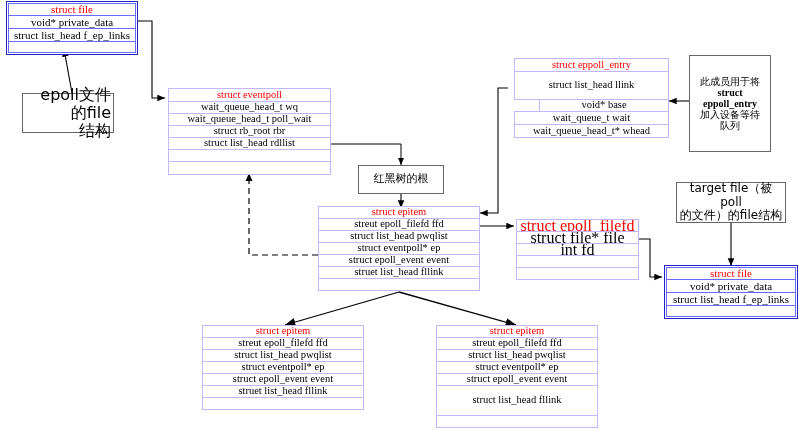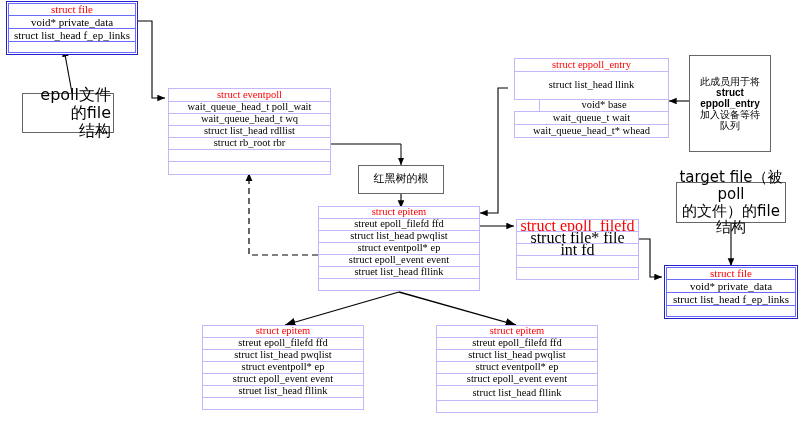--- a/index.html
+++ b/index.html
@@ -32,21 +32,21 @@
   
   .note{
     position:absolute;box-sizing:border-box;
     border:1px solid #666;background:#fff;
     text-align:center;line-height:1.12;
     display:flex;align-items:center;justify-content:center;
     padding:1px 2px;
   }
   .note span{display:block;width:100%;}
   .cn{font-family:"DejaVu Sans", sans-serif;}
-  .b{font-family:Liberation Sans, sans-serif;font-weight:bold;}
+  .b{font-family:Liberation Serif, serif;font-weight:bold;}
 </style>
 </head>
 <body>
 
 <div id="canvas">
 
   <svg class="links" viewBox="0 0 800 431" xmlns="http://www.w3.org/2000/svg">
     <defs>
       <marker id="ah" markerWidth="8" markerHeight="8" refX="7" refY="3" orient="auto" markerUnits="strokeWidth">
         <path d="M0,0 L7,3 L0,6 z" fill="#000"></path>
@@ -90,24 +90,24 @@
 
   <div class="note cn" style="left:22px;top:93px;width:92px;height:40px;font-size:16px;text-align:right;">
     <span>
       <span>epoll文件的file</span>
       <span>结构</span>
     </span>
   </div>
 
   <div class="sbox" style="left:168px;top:88px;width:163px;font-size:10.5px;">
     <div class="row title" style="height:14px;">struct eventpoll</div>
+    <div class="row" style="height:13px;">wait_queue_head_t wq</div>
     <div class="row" style="height:13px;">wait_queue_head_t poll_wait</div>
-    <div class="row" style="height:13px;">wait_queue_head_t wq</div>
+    <div class="row" style="height:13px;">struct rb_root rbr</div>
     <div class="row" style="height:13px;">struct list_head rdllist</div>
-    <div class="row" style="height:13px;">struct rb_root rbr</div>
     <div class="row" style="height:13px;"></div>
     <div class="row" style="height:14px;"></div>
   </div>
 
   <div class="note cn" style="left:358px;top:165px;width:86px;height:29px;font-size:11px;">
     <span>红黑树的根</span>
   </div>
 
   <div class="sbox" style="left:514px;top:58px;width:155px;font-size:10.5px;">
     <div class="row title" style="height:14px;">struct eppoll_entry</div>
@@ -120,21 +120,21 @@
   <div class="note cn" style="left:689px;top:55px;width:82px;height:97px;font-size:10px;">
     <span>
       <span>此成员用于将</span>
       <span class="b">struct</span>
       <span class="b">eppoll_entry</span>
       <span>加入设备等待</span>
       <span>队列</span>
     </span>
   </div>
 
-  <div class="note cn" style="left:676px;top:182px;width:110px;height:41px;font-size:15px;">
+  <div class="note cn" style="left:676px;top:182px;width:110px;height:41px;font-size:12px;">
     <span>
       <span>target file（被poll</span>
       <span>的文件）的file结构</span>
     </span>
   </div>
 
   <div class="sbox" style="left:318px;top:206px;width:162px;font-size:10.5px;">
     <div class="row title" style="height:13px;">struct epitem</div>
     <div class="row" style="height:13px;">streut epoll_filefd ffd</div>
     <div class="row" style="height:13px;">struct list_head pwqlist</div>
@@ -168,17 +168,17 @@
     <div class="row" style="height:13px;">struet list_head fllink</div>
     <div class="row" style="height:13px;"></div>
   </div>
 
   <div class="sbox" style="left:436px;top:325px;width:162px;font-size:10.5px;">
     <div class="row title" style="height:13px;">struct epitem</div>
     <div class="row" style="height:13px;">streut epoll_filefd ffd</div>
     <div class="row" style="height:13px;">struct list_head pwqlist</div>
     <div class="row" style="height:13px;">struct eventpoll* ep</div>
     <div class="row" style="height:13px;">struct epoll_event event</div>
-    <div class="row" style="height:16px;">struct list_head fllink</div>
+    <div class="row" style="height:31px;">struct list_head fllink</div>
     <div class="row" style="height:13px;"></div>
   </div>
 
 </div>
 
 </body></html>

